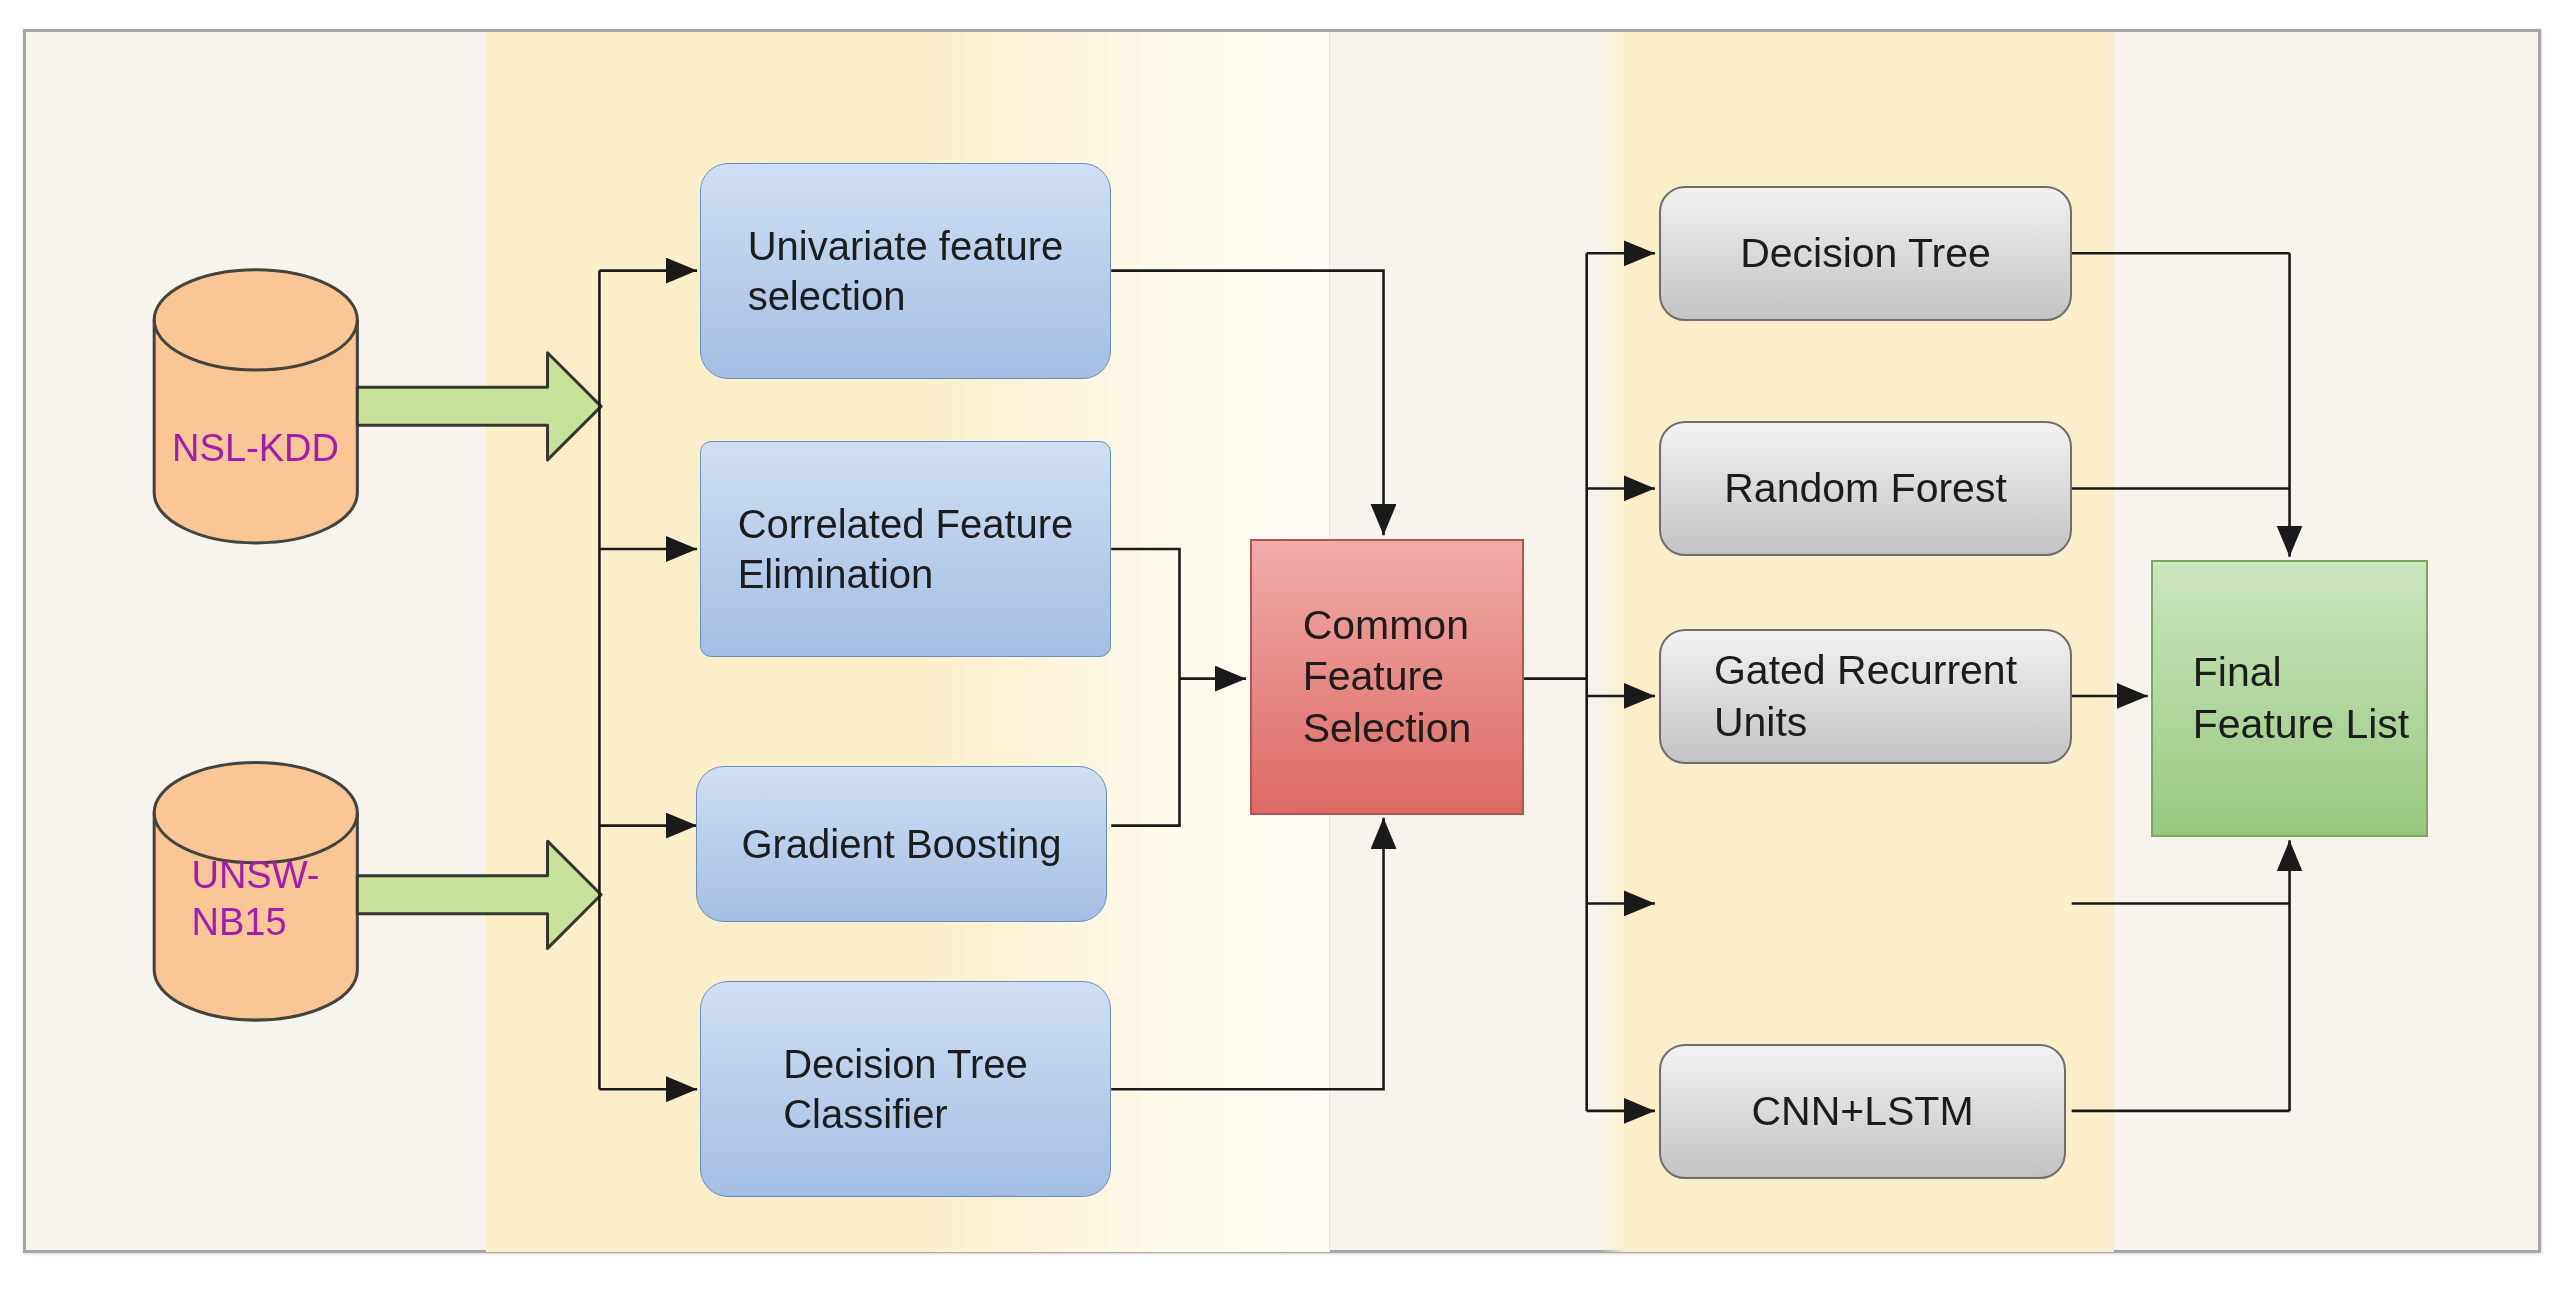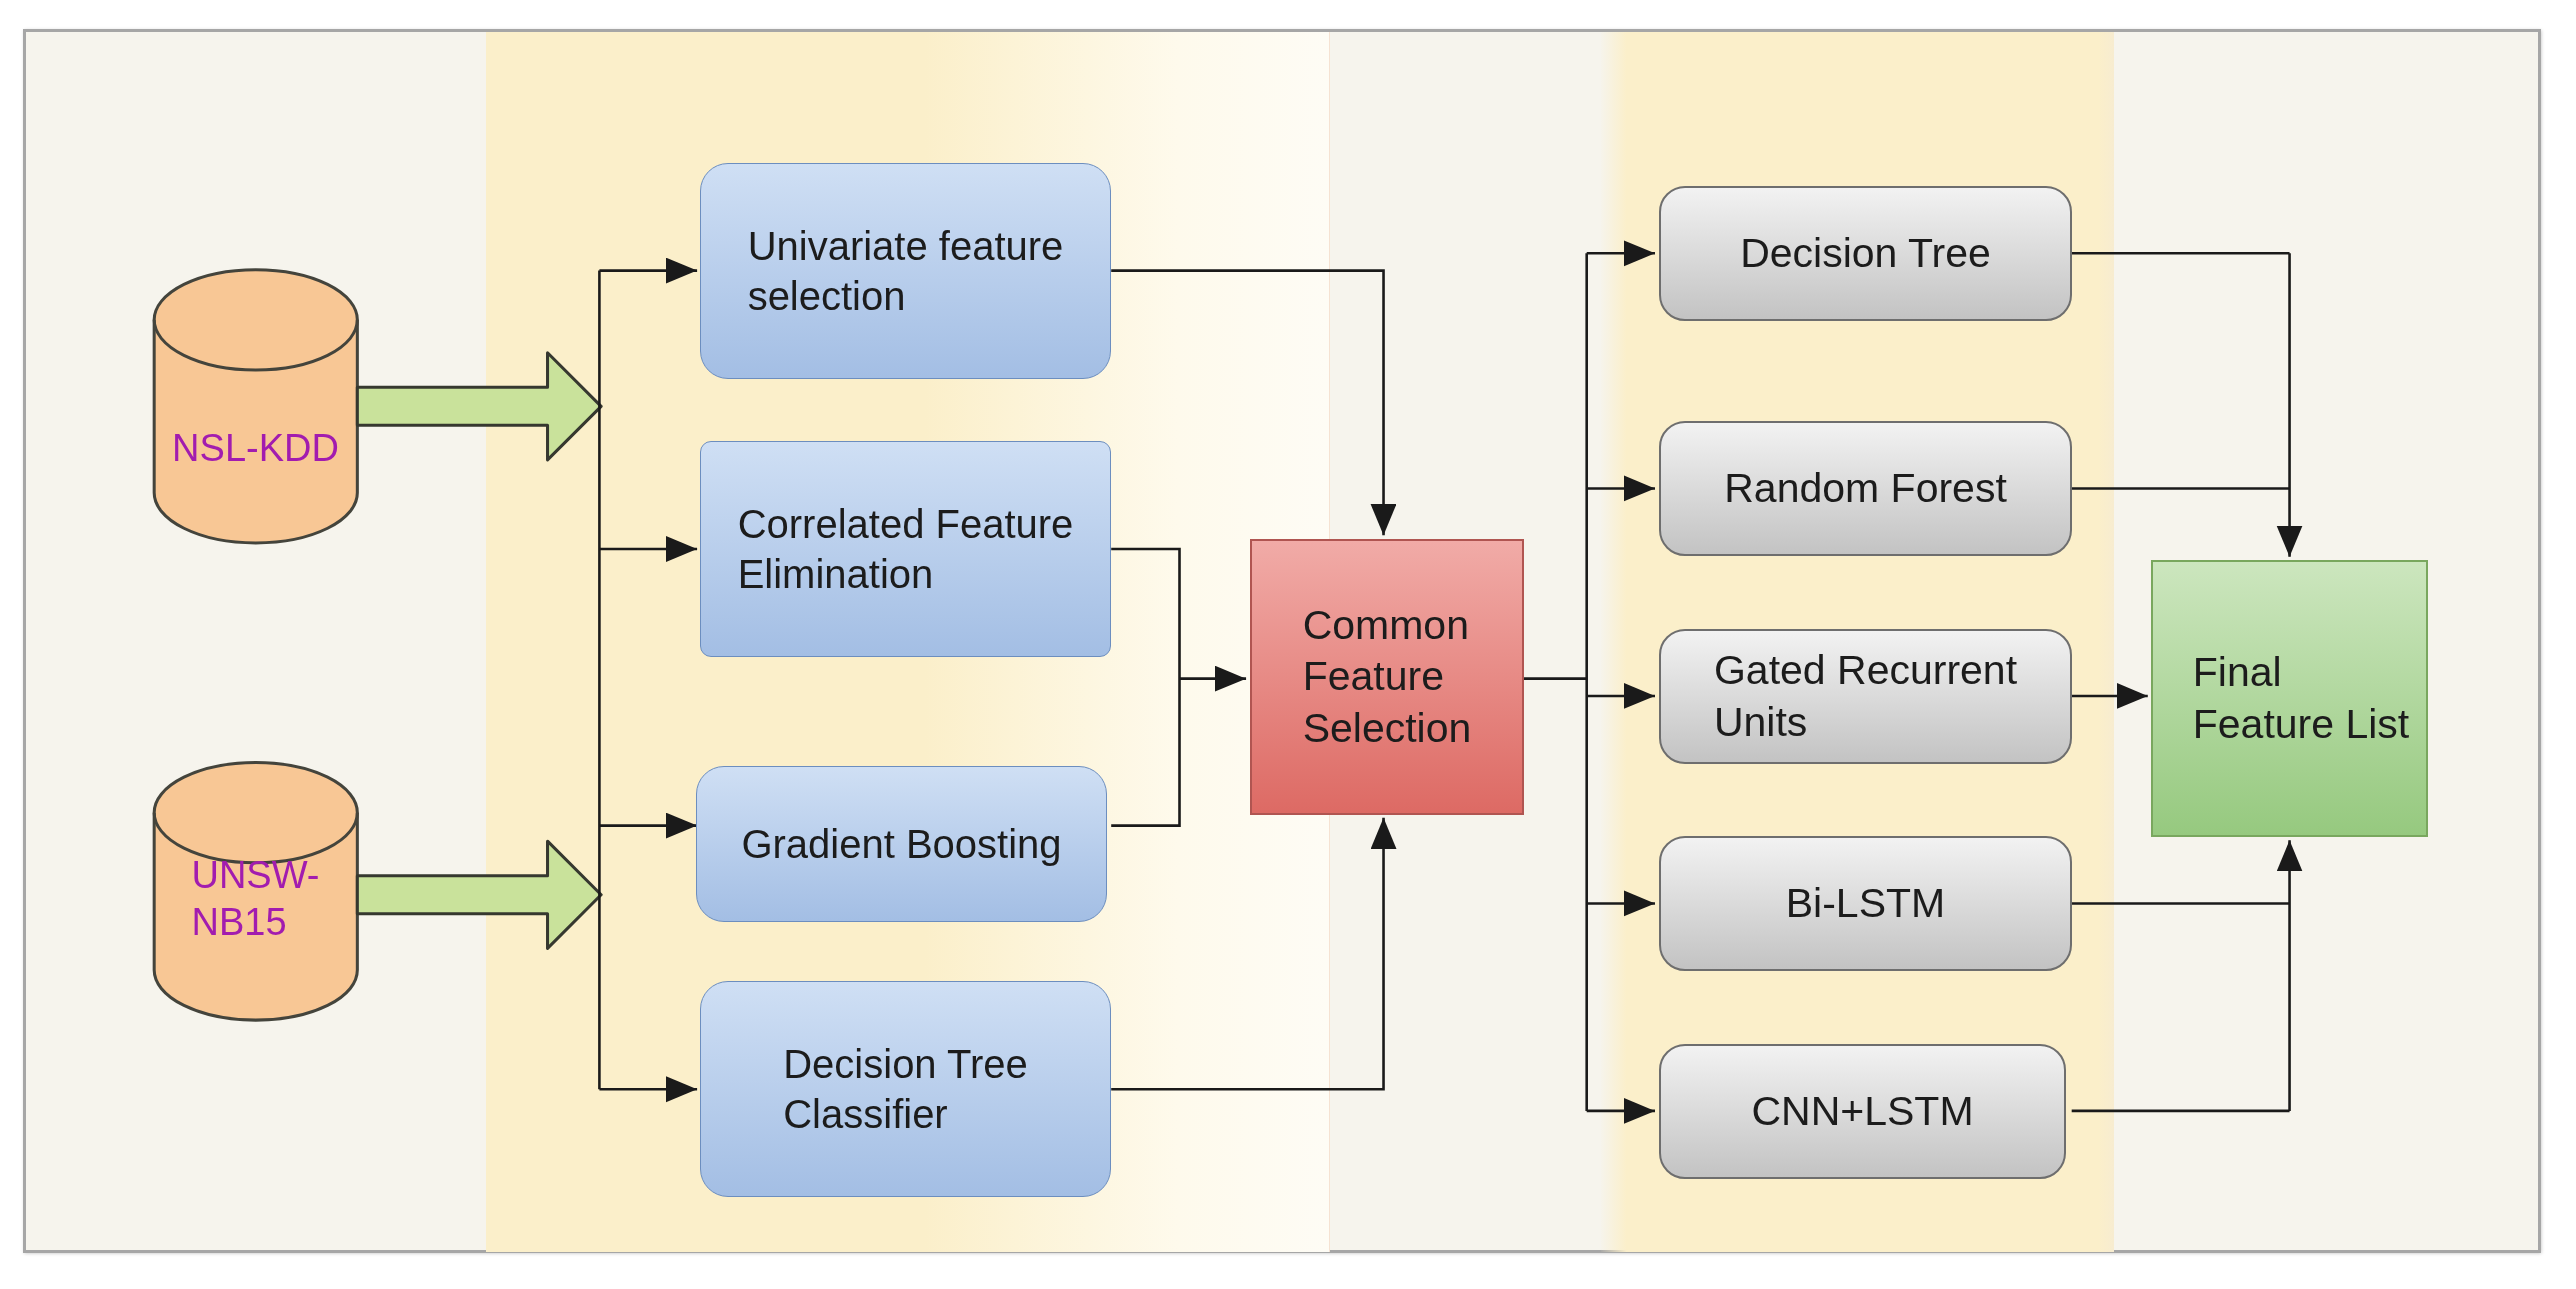--- a/index.html
+++ b/index.html
@@ -102,19 +102,18 @@
 Classifier</div>
 
   <div class="node red" style="left:1250px;top:539px;width:274px;height:276px;">Common
 Feature
 Selection</div>
 
   <div class="node gray" style="left:1659px;top:186px;width:413px;height:135px;">Decision Tree</div>
   <div class="node gray" style="left:1659px;top:421px;width:413px;height:135px;">Random Forest</div>
   <div class="node gray" style="left:1659px;top:629px;width:413px;height:135px;">Gated Recurrent
 Units</div>
-  <div class="node gray" style="left:1659px;top:836px;width:413px;height:135px;">Bi-LSTM</div>
   <div class="node gray" style="left:1659px;top:1044px;width:407px;height:135px;">CNN+LSTM</div>
 
   <div class="node green" style="left:2151px;top:560px;width:277px;height:277px;">Final
 Feature List</div>
 </div>
 
 
 </body></html>

